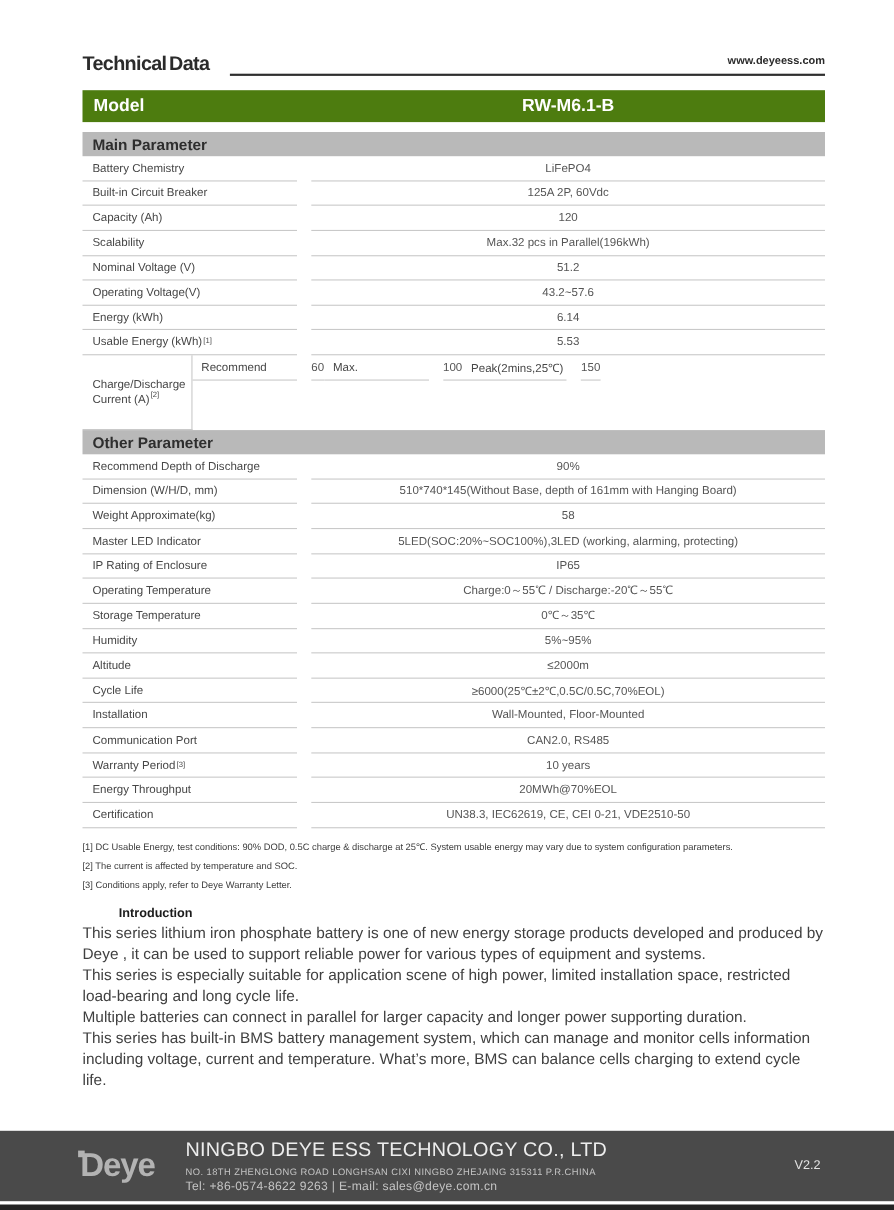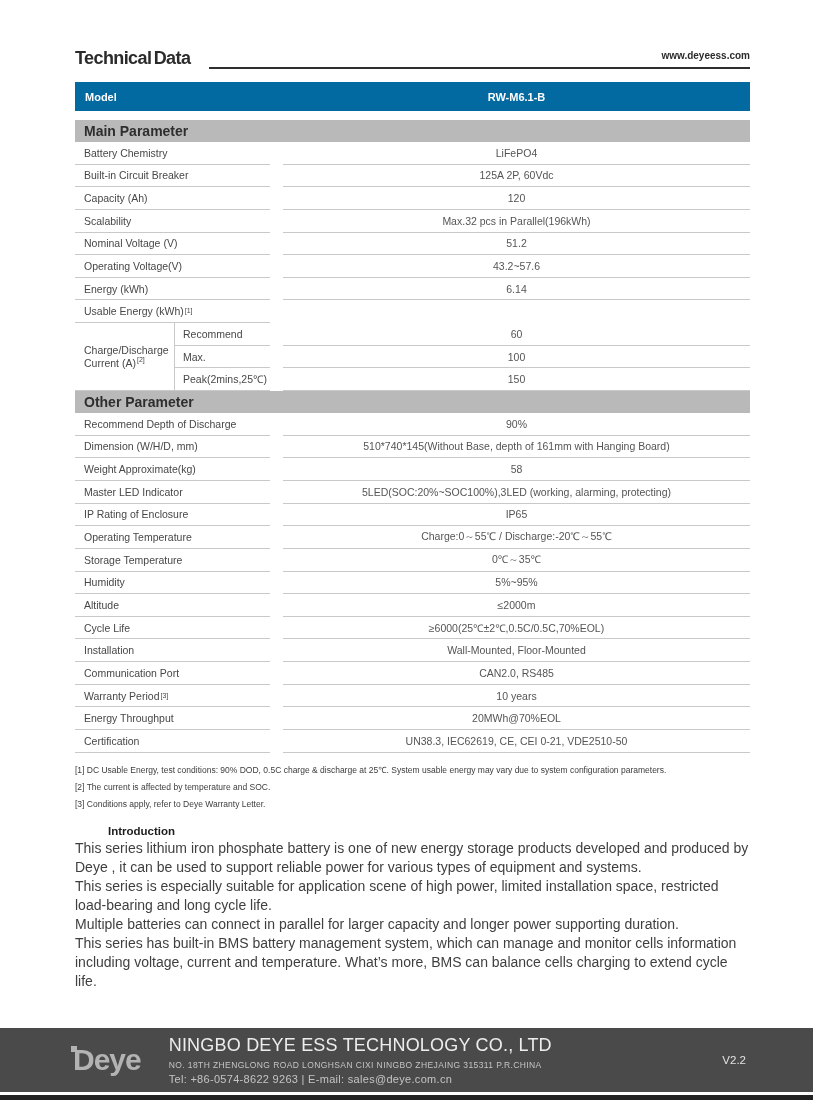--- a/index.html
+++ b/index.html
@@ -8,38 +8,38 @@
   .page { position:relative; width:813px; height:1100px; background:#ffffff; overflow:hidden; }
   .content { position:absolute; left:75px; width:675px; top:48px; }
 
   
   .hdr { position:relative; height:34px; }
   .hdr-title { font-size:18px; font-weight:bold; color:#2b2b2b; letter-spacing:-0.6px; word-spacing:-2px; }
   .hdr-url { position:absolute; right:0; top:2px; font-size:10px; font-weight:bold; color:#2b2b2b; text-decoration:none; }
   .hdr-rule { position:absolute; left:134px; right:0; top:19px; border-top:2px solid #2e2e2e; }
 
   
-  .model-bar { display:flex; height:29px; background:#0369a1; color:#ffffff; font-size:11px; font-weight:bold; align-items:center; }
+  .model-bar { display:flex; height:29px; background:#4d7c0f; color:#ffffff; font-size:16px; font-weight:bold; align-items:center; }
   .model-bar .lbl { width:195px; padding-left:10px; }
   .model-bar .val { flex:1; margin-left:13px; text-align:center; }
 
   
   .sec-bar { height:22px; background:#b9b9b9; display:flex; align-items:center; padding-left:9px; font-size:14px; font-weight:bold; color:#2e2e2e; }
   .sec-bar.main { margin-top:9px; }
 
   
   .p-row { display:flex; height:22.65px; }
   .p-label { width:195px; padding-left:9px; display:flex; align-items:center; border-bottom:1px solid #c9c9c9; font-size:10.5px; color:#474747; }
   .p-value { flex:1; margin-left:13px; display:flex; align-items:center; justify-content:center; border-bottom:1px solid #c9c9c9; font-size:10.5px; color:#555555; text-align:center; }
   sup { font-size:7px; vertical-align:super; line-height:0; margin-left:1px; }
 
   
   .cd-group { display:flex; height:67.9px; }
   .cd-label { width:100px; padding-left:9px; border-right:1px solid #c9c9c9; border-bottom:1px solid #c9c9c9; display:flex; align-items:center; font-size:10.5px; color:#474747; line-height:13px; }
-  .cd-rows { flex:1; display:flex; flex-direction:column; }
+  .cd-rows { flex:1; display:flex; flex-direction:row; }
   .cd-row { display:flex; height:22.65px; }
   .cd-sublabel { width:95px; padding-left:8px; display:flex; align-items:center; border-bottom:1px solid #c9c9c9; font-size:10.5px; color:#474747; }
   .cd-value { flex:1; margin-left:13px; display:flex; align-items:center; justify-content:center; border-bottom:1px solid #c9c9c9; font-size:10.5px; color:#555555; }
 
   
   .notes { margin-top:11px; }
   .note { font-size:8.5px; color:#3c3c3c; margin-bottom:7px; }
 
   
   .intro { margin-top:16px; }
@@ -117,20 +117,21 @@
       <div class="p-label">
           <span>Energy (kWh)</span>
         </div>
       <div class="p-value">6.14</div>
     </div>
     <div class="p-row">
       <div class="p-label">
           <span>Usable Energy (kWh)</span>
           <sup>[1]</sup>
         </div>
+      <div class="p-value">5.53</div>
     </div>
 
     <div class="cd-group">
       <div class="cd-label">
         <span><span>Charge/Discharge Current (A)</span><sup>[2]</sup></span>
       </div>
       <div class="cd-rows">
         <div class="cd-row">
           <div class="cd-sublabel">Recommend</div>
           <div class="cd-value">60</div>

